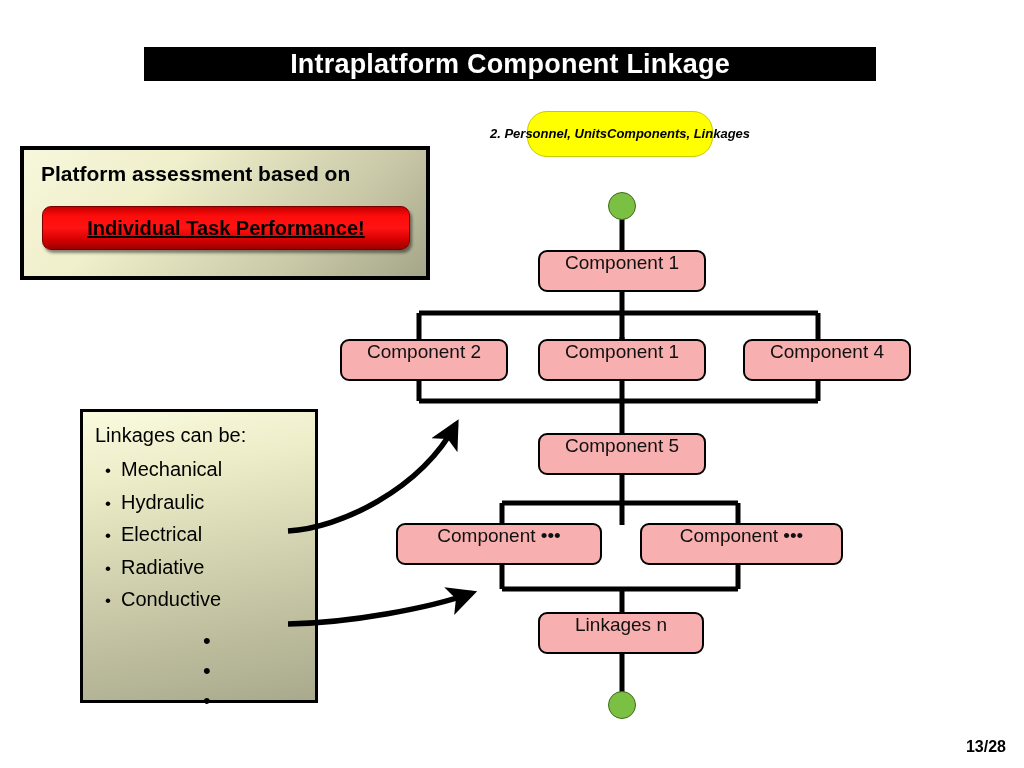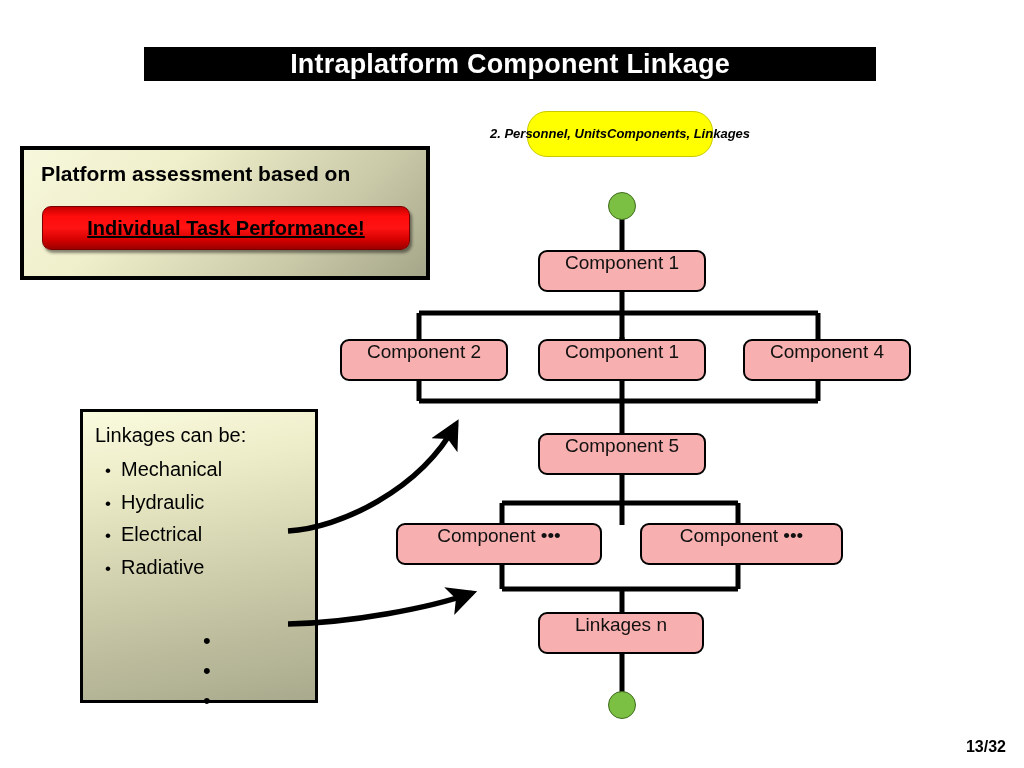--- a/index.html
+++ b/index.html
@@ -233,20 +233,21 @@
   <div id="platform-heading">Platform assessment based on</div>
 </div>
 
 <div id="linkages-box">
   <div id="linkages-title">Linkages can be:</div>
   <ul id="linkages-list">
     <li><span class="bullet-glyph">•</span><span>Mechanical</span></li>
     <li><span class="bullet-glyph">•</span><span>Hydraulic</span></li>
     <li><span class="bullet-glyph">•</span><span>Electrical</span></li>
     <li><span class="bullet-glyph">•</span><span>Radiative</span></li>
+    <li><span class="bullet-glyph">•</span><span>Conductive</span></li>
   </ul>
   <div id="vertical-dots">
     <span>•</span>
     <span>•</span>
     <span>•</span>
   </div>
 </div>
 
 <svg id="diagram-lines" viewBox="0 0 1024 768" xmlns="http://www.w3.org/2000/svg">
   <g stroke="#000000" fill="none" stroke-width="5">
@@ -304,13 +305,13 @@
 <div class="comp-box" id="compdR">
   <span class="comp-label">Component •••</span>
 </div>
 <div class="comp-box" id="compn">
   <span class="comp-label">Linkages n</span>
 </div>
 
 <div class="green-node" id="green-top"></div>
 <div class="green-node" id="green-bottom"></div>
 
-<div id="page-number">13/32</div>
+<div id="page-number">13/28</div>
 
 </body></html>

